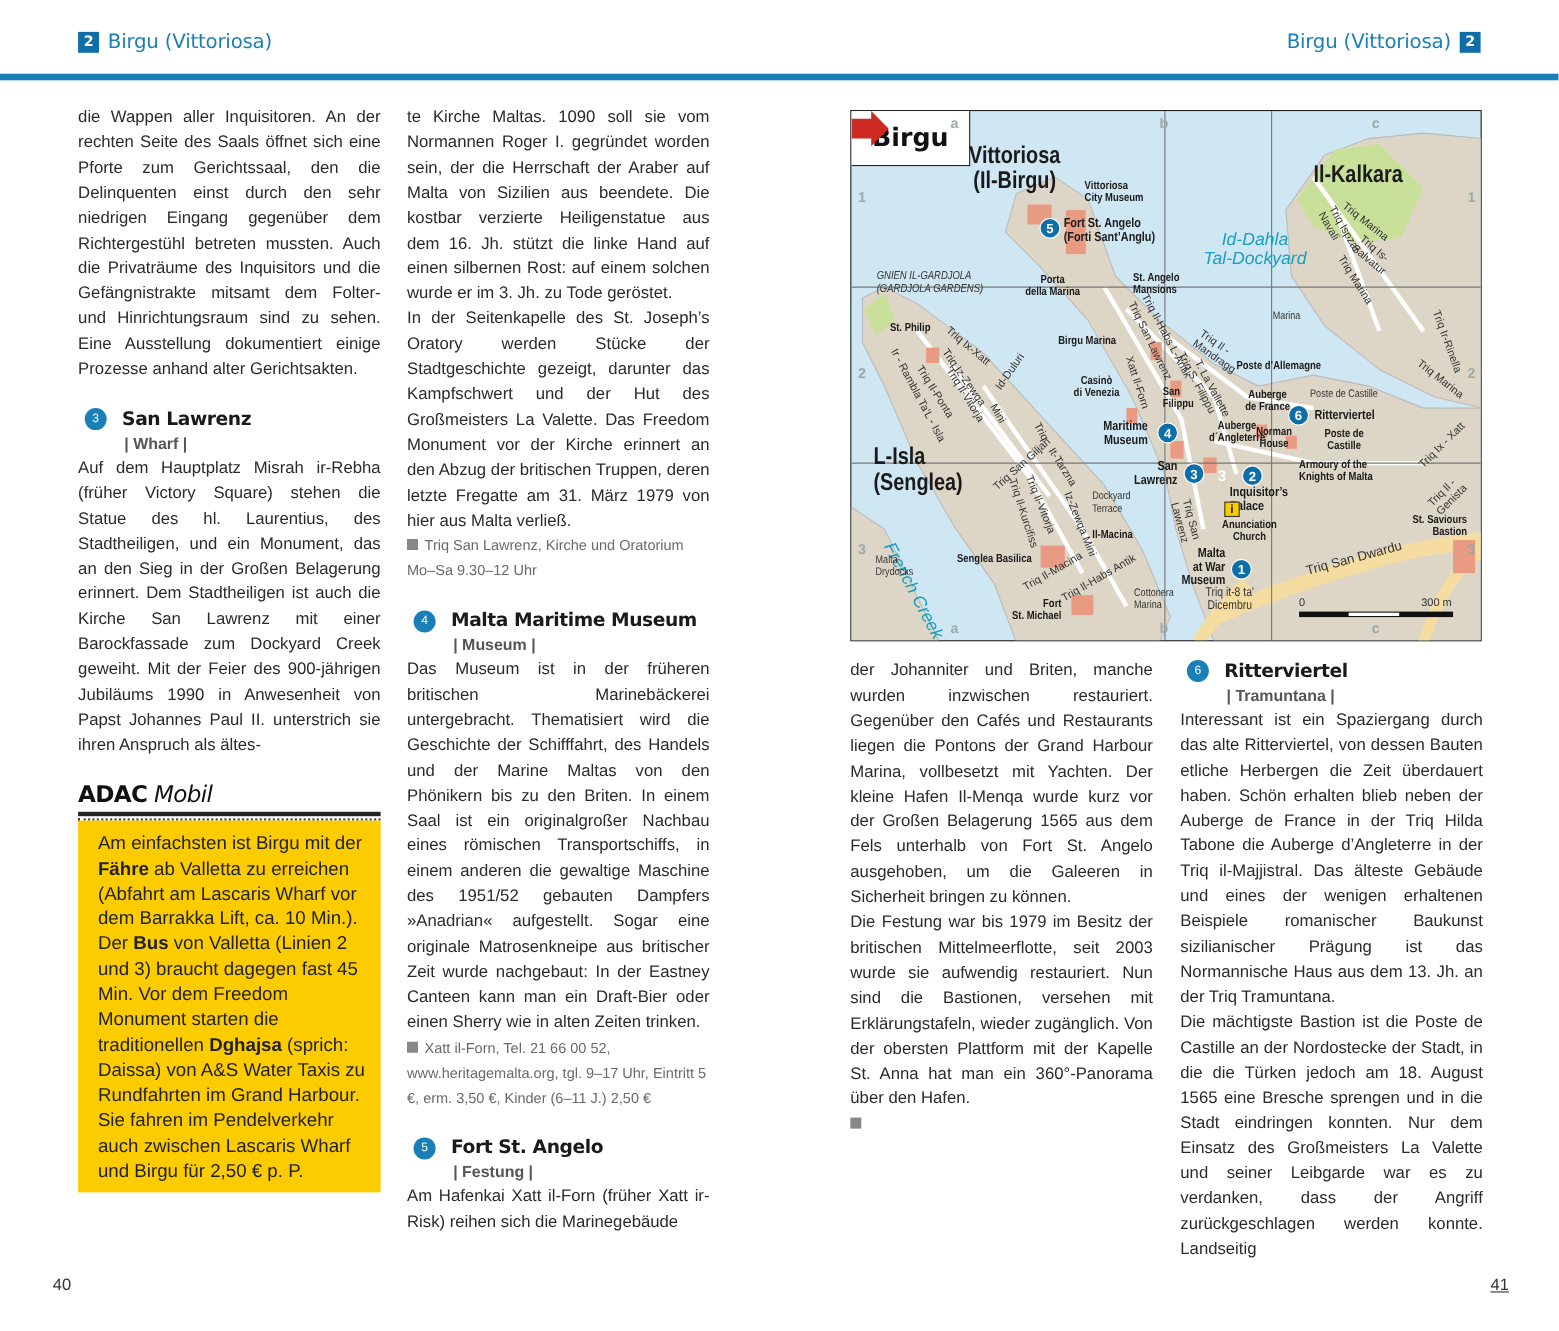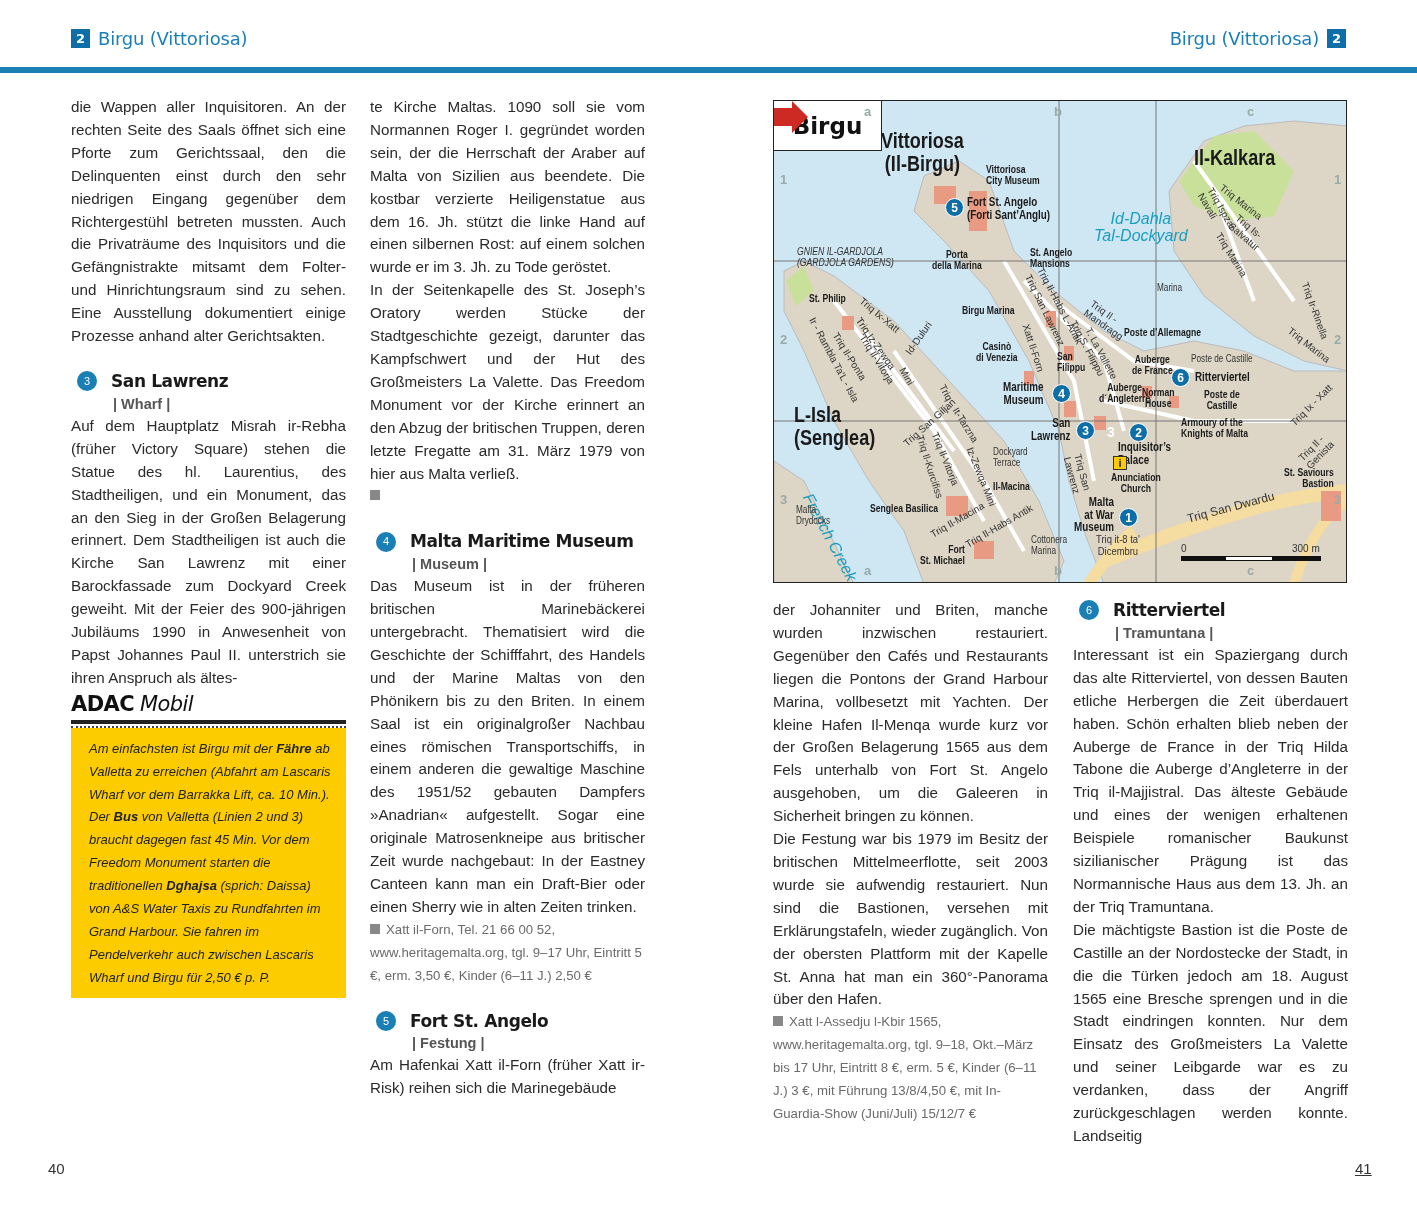--- a/index.html
+++ b/index.html
@@ -21,27 +21,27 @@
 
   .info { font-size: 13.2px; line-height: 22.9px; color: #6a6a6a; text-align: left; }
   .info .sq { display: inline-block; width: 10px; height: 10px; background: #888; margin-right: 6px; vertical-align: 0px; }
 
   .poi { margin-top: 22px; }
   .poi-head { display: flex; align-items: center; gap: 14px; }
   .poi-num { display: inline-flex; align-items: center; justify-content: center; width: 20px; height: 20px; border-radius: 50%; background: #1a7fb5; color: #fff; font-size: 11px; flex: none; margin-left: 6px; }
   .poi-title { font-family: "DejaVu Sans", sans-serif; font-weight: bold; font-size: 17px; color: #1a1a1a; letter-spacing: -0.4px; }
   .poi-type { padding-left: 42px; font-weight: bold; font-size: 14.5px; color: #555; line-height: 22px; }
 
-  .adac { }
+  .adac { margin-top: 18px; }
   .adac-title { font-family: "DejaVu Sans", sans-serif; font-size: 21px; color: #111; line-height: 28px; letter-spacing: -0.6px; }
   .adac-title b { font-weight: bold; }
   .adac-title i { font-style: italic; }
   .adac-rule { height: 4px; background: #222; margin-top: 2px; }
   .adac-dots { height: 3px; border-bottom: 2px dotted #444; margin-top: 1px; }
-  .adac-box { background: #fccc00; padding: 10px 14px 8px 18px; font-size: 13px; line-height: 22.9px; text-align: left; color: #222; font-style: italic; }
+  .adac-box { background: #fccc00; padding: 10px 14px 8px 18px; font-size: 17px; line-height: 22.9px; text-align: left; color: #222; }
   .adac-box b { font-weight: bold; }
 
   .page-num { position: absolute; top: 1160px; font-size: 15px; color: #333; }
   .page-num.left { left: 48px; }
   .page-num.right { left: 1355px; text-decoration: underline; }
 
   
   .map { position: absolute; left: 773px; top: 100px; width: 574px; height: 483px; border: 1.5px solid #222; background: #cfe6f3; overflow: hidden; }
   .map svg { position: absolute; left: 0; top: 0; }
   .map-title-box { position: absolute; left: 0; top: 0; width: 108px; height: 50px; background: #fff; border-right: 1.5px solid #222; border-bottom: 1.5px solid #222; font-family: "DejaVu Sans", sans-serif; font-weight: bold; font-size: 23px; display: flex; align-items: center; justify-content: center; color: #111; }
@@ -88,21 +88,21 @@
     <div class="adac-title"><b>ADAC</b> <i>Mobil</i></div>
     <div class="adac-rule"></div>
     <div class="adac-dots"></div>
     <div class="adac-box" id="adac-box"><span>Am einfachsten ist Birgu mit der </span><b>Fähre</b><span> ab Valletta zu erreichen (Abfahrt am Lascaris Wharf vor dem Barrakka Lift, ca. 10 Min.). Der </span><b>Bus</b><span> von Valletta (Linien 2 und 3) braucht dagegen fast 45 Min. Vor dem Freedom Monument starten die traditionellen </span><b>Dghajsa</b><span> (sprich: Daissa) von A&amp;S Water Taxis zu Rundfahrten im Grand Harbour. Sie fahren im Pendelverkehr auch zwischen Lascaris Wharf und Birgu für 2,50 € p. P.</span></div>
   </div>
 </div>
 
 <div class="col col2">
   <p>te Kirche Maltas. 1090 soll sie vom Normannen Roger I. gegründet worden sein, der die Herrschaft der Araber auf Malta von Sizilien aus beendete. Die kostbar verzierte Heiligenstatue aus dem 16. Jh. stützt die linke Hand auf einen silbernen Rost: auf einem solchen wurde er im 3. Jh. zu Tode geröstet.</p>
   <p>In der Seitenkapelle des St. Joseph’s Oratory werden Stücke der Stadtgeschichte gezeigt, darunter das Kampfschwert und der Hut des Großmeisters La Valette. Das Freedom Monument vor der Kirche erinnert an den Abzug der britischen Truppen, deren letzte Fregatte am 31. März 1979 von hier aus Malta verließ.</p>
-  <p class="info"><span class="sq"></span></p>
+  <p class="info"><span class="sq"></span><span>Triq San Lawrenz, Kirche und Oratorium Mo–Sa 9.30–12 Uhr</span></p>
 
   <div class="poi">
     <div class="poi-head">
       <span class="poi-num">4</span>
       <span class="poi-title">Malta Maritime Museum</span>
     </div>
     <div class="poi-type">| Museum |</div>
     <p>Das Museum ist in der früheren britischen Marinebäckerei untergebracht. Thematisiert wird die Geschichte der Schifffahrt, des Handels und der Marine Maltas von den Phönikern bis zu den Briten. In einem Saal ist ein originalgroßer Nachbau eines römischen Transportschiffs, in einem anderen die gewaltige Maschine des 1951/52 gebauten Dampfers »Anadrian« aufgestellt. Sogar eine originale Matrosenkneipe aus britischer Zeit wurde nachgebaut: In der Eastney Canteen kann man ein Draft-Bier oder einen Sherry wie in alten Zeiten trinken.</p>
     <p class="info"><span class="sq"></span><span>Xatt il-Forn, Tel. 21 66 00 52, www.heritagemalta.org, tgl. 9–17 Uhr, Eintritt 5 €, erm. 3,50 €, Kinder (6–11 J.) 2,50 €</span></p>
   </div>
@@ -302,21 +302,21 @@
   <span class="info-icon">i</span>
 
   <span class="ml st" style="left:407px;top:443px;transform:none">0</span>
   <span class="ml st" style="left:518px;top:443px;transform:none">300 m</span>
   <div class="scale"></div>
 </div>
 
 <div class="col col3">
   <p>der Johanniter und Briten, manche wurden inzwischen restauriert. Gegenüber den Cafés und Restaurants liegen die Pontons der Grand Harbour Marina, vollbesetzt mit Yachten. Der kleine Hafen Il-Menqa wurde kurz vor der Großen Belagerung 1565 aus dem Fels unterhalb von Fort St. Angelo ausgehoben, um die Galeeren in Sicherheit bringen zu können.</p>
   <p>Die Festung war bis 1979 im Besitz der britischen Mittelmeerflotte, seit 2003 wurde sie aufwendig restauriert. Nun sind die Bastionen, versehen mit Erklärungstafeln, wieder zugänglich. Von der obersten Plattform mit der Kapelle St. Anna hat man ein 360°-Panorama über den Hafen.</p>
-  <p class="info"><span class="sq"></span><span>Xatt l-Assedju l-Kbir 1565, www.heritagemalta.org, tgl. 9–18, Okt.–März bis 17 Uhr, Eintritt 8 €, erm. 5 €, Kinder (6–11 J.) 3 €, mit Führung 13/8/4,50 €, mit In-Guardia-Show (Juni/Juli) 15/12/7 €</span></p>
+  <p class="info"><span class="sq"></span></p>
 </div>
 
 <div class="col col4">
   <div class="poi" style="margin-top:0">
     <div class="poi-head">
       <span class="poi-num">6</span>
       <span class="poi-title">Ritterviertel</span>
     </div>
     <div class="poi-type">| Tramuntana |</div>
     <p>Interessant ist ein Spaziergang durch das alte Ritterviertel, von dessen Bauten etliche Herbergen die Zeit überdauert haben. Schön erhalten blieb neben der Auberge de France in der Triq Hilda Tabone die Auberge d’Angleterre in der Triq il-Majjistral. Das älteste Gebäude und eines der wenigen erhaltenen Beispiele romanischer Baukunst sizilianischer Prägung ist das Normannische Haus aus dem 13. Jh. an der Triq Tramuntana.</p>

